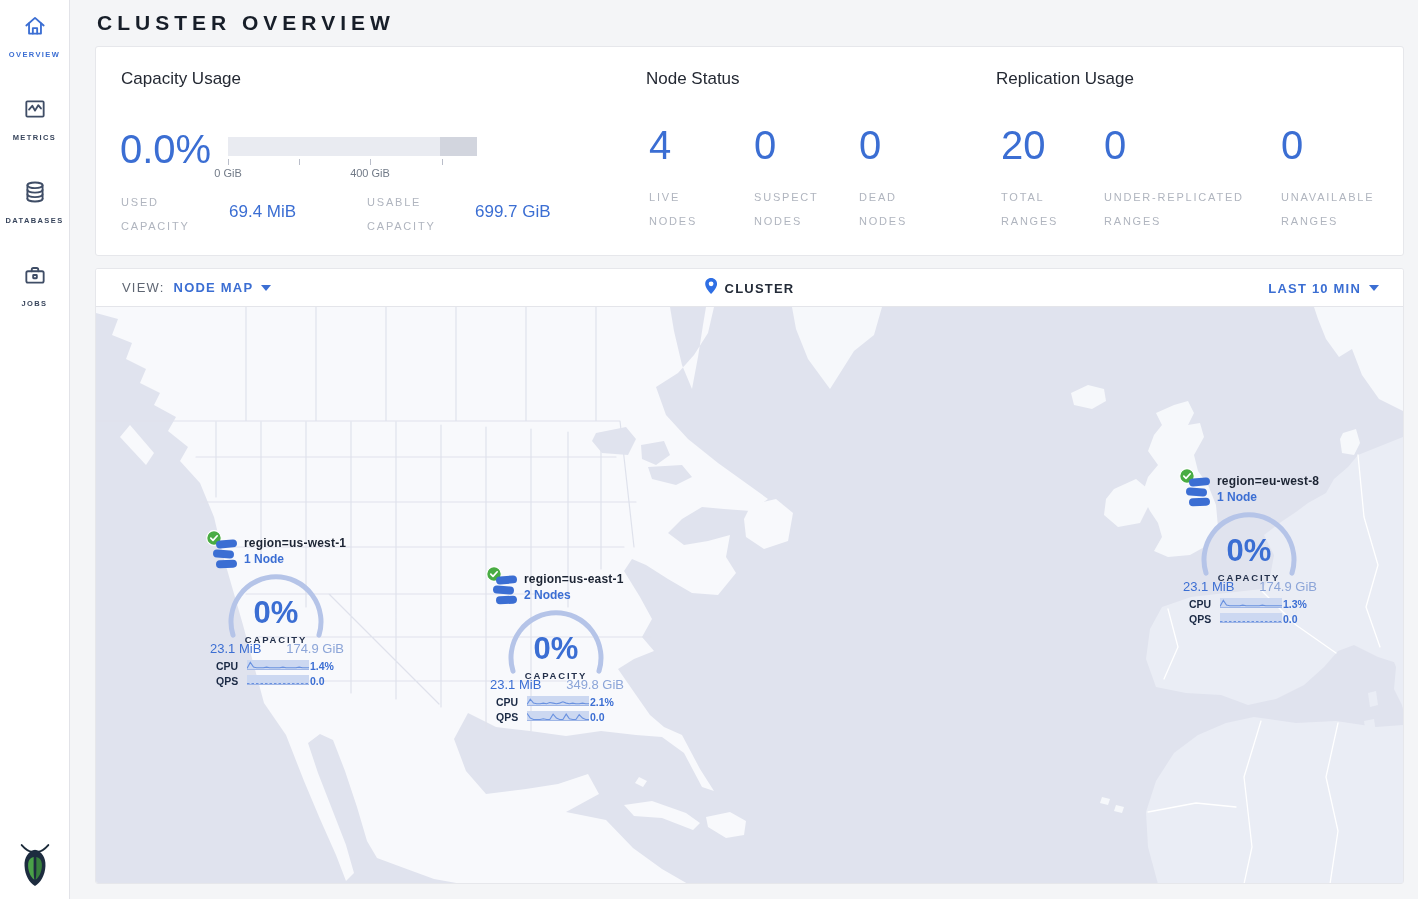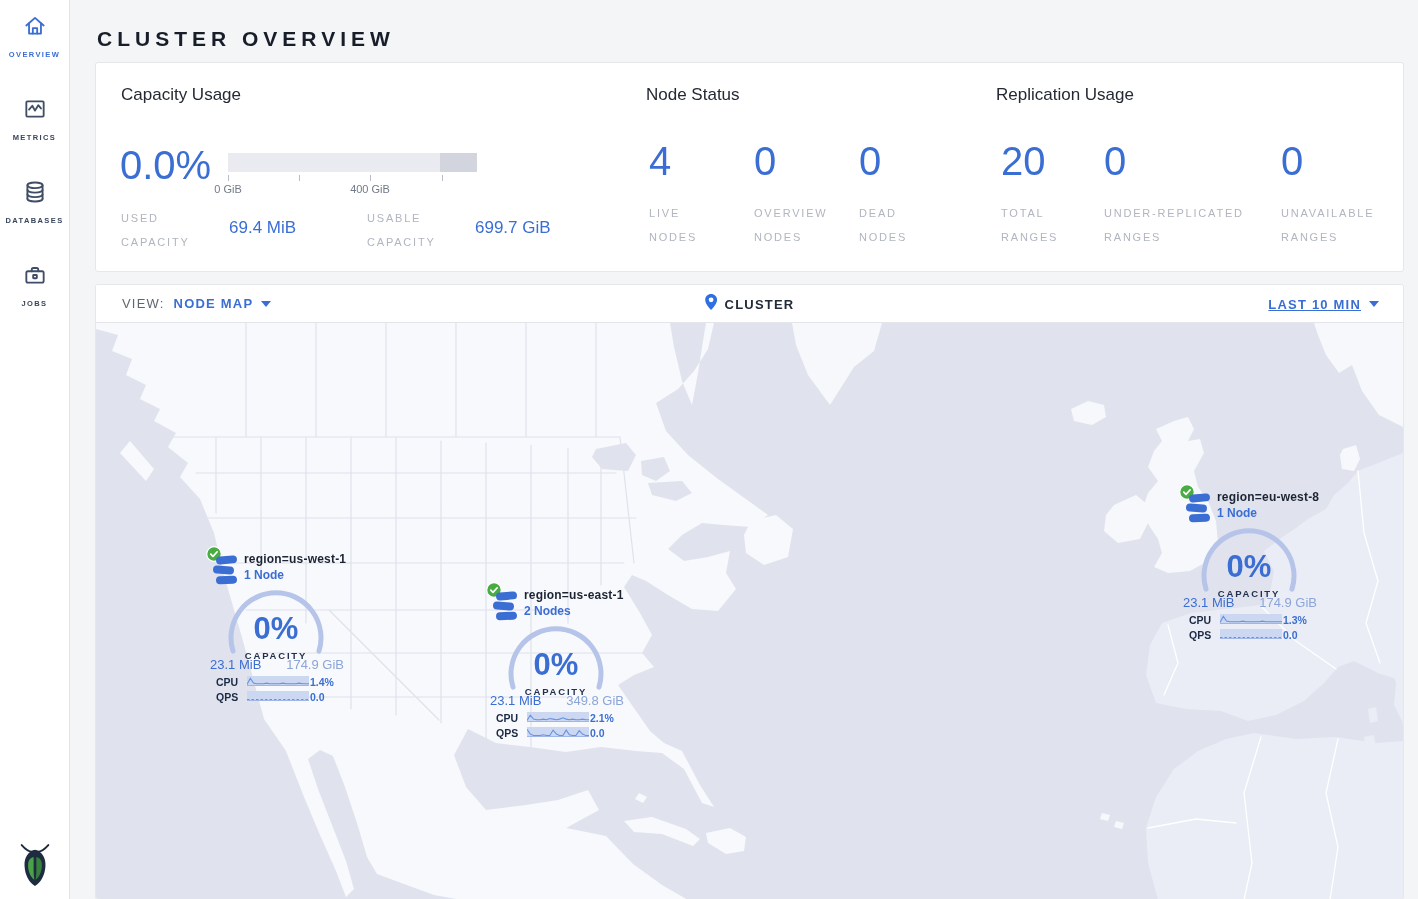--- a/index.html
+++ b/index.html
@@ -12,21 +12,21 @@
              border-right:1px solid #e2e3e8; flex:0 0 70px; }
   .nav-item { display:flex; flex-direction:column; align-items:center; gap:7px;
               padding-top:13px; height:83px; cursor:pointer; }
   .nav-item .lbl { font-size:7.5px; font-weight:700; letter-spacing:1.4px; color:#38455c; }
   .nav-item.active .lbl { color:#3b6ed3; }
   .nav-item svg { stroke:#3f4d66; }
   .nav-item.active svg { stroke:#3b6ed3; }
   .logo { position:absolute; left:50%; transform:translateX(-50%); bottom:6px; }
 
   
-  .content { position:relative; width:1334px; padding:16px 14px 0 25px; }
+  .content { position:relative; width:1334px; padding:0 14px 0 25px; }
   .page-title { margin:11px 0 11px 2px; font-size:21px; font-weight:600;
                 letter-spacing:5px; color:#171e29; }
 
   .card { position:relative; background:#ffffff; border:1px solid #e6e7eb;
           border-radius:3px; }
   .summary-card { width:1309px; height:210px; }
 
   .sec-title { position:absolute; top:22px; font-size:17px; font-weight:500; color:#242933; }
   .big-num { font-size:40px; font-weight:400; color:#3b6ed3; line-height:1; }
   .caption { font-size:11px; letter-spacing:1.8px; color:#b0b5bf; line-height:24px; font-weight:400; }
@@ -48,21 +48,21 @@
                  border-bottom:1px solid #e4e5ea; display:flex; align-items:center; }
   .tb-left { display:flex; align-items:center; margin-left:26px; gap:9px; }
   .tb-view-label { font-size:13px; letter-spacing:1.2px; color:#5f6673; }
   .tb-view-value { font-size:13px; letter-spacing:1.2px; color:#3b6ed3; font-weight:600; cursor:pointer;
                    display:flex; align-items:center; gap:8px; }
   .tb-center { position:absolute; left:50%; top:0; height:38px; transform:translateX(-50%);
                display:flex; align-items:center; gap:8px; }
   .tb-crumb { font-size:13px; letter-spacing:1.2px; color:#232b38; font-weight:600; }
   .tb-right { position:absolute; right:24px; top:0; height:38px; display:flex; align-items:center;
               gap:8px; cursor:pointer; }
-  .tb-time { font-size:13px; letter-spacing:1.2px; color:#3b6ed3; font-weight:600;text-decoration:underline; }
+  .tb-time { font-size:13px; letter-spacing:1.2px; color:#3b6ed3; font-weight:600; }
   .caret { display:inline-block; width:0; height:0; border-left:5px solid transparent;
            border-right:5px solid transparent; border-top:6px solid #3b6ed3; }
 
   .map-area { position:relative; width:1307px; height:577px; background:#e0e3ee; }
   .map-area > svg.world { position:absolute; left:0; top:0; }
 
   
   .marker { position:absolute; width:142px; height:164px; cursor:pointer; }
   .badge { position:absolute; left:0; top:1px; width:16px; height:16px; }
   .dbicon { position:absolute; left:6px; top:10px; }
@@ -169,21 +169,21 @@
       <div class="cap-foot-lbl caption" style="left:271px; width:100px">USABLE CAPACITY</div>
       <div class="cap-foot-val" style="left:379px">699.7 GiB</div>
 
       <div class="sec-title" style="left:550px">Node Status</div>
       <div class="stat-col" style="left:553px">
         <div class="big-num">4</div>
         <div class="caption" style="width:70px">LIVE NODES</div>
       </div>
       <div class="stat-col" style="left:658px">
         <div class="big-num">0</div>
-        <div class="caption" style="width:82px">OVERVIEW NODES</div>
+        <div class="caption" style="width:82px">SUSPECT NODES</div>
       </div>
       <div class="stat-col" style="left:763px">
         <div class="big-num">0</div>
         <div class="caption" style="width:70px">DEAD NODES</div>
       </div>
 
       <div class="sec-title" style="left:900px">Replication Usage</div>
       <div class="stat-col" style="left:905px">
         <div class="big-num">20</div>
         <div class="caption" style="width:72px">TOTAL RANGES</div>

